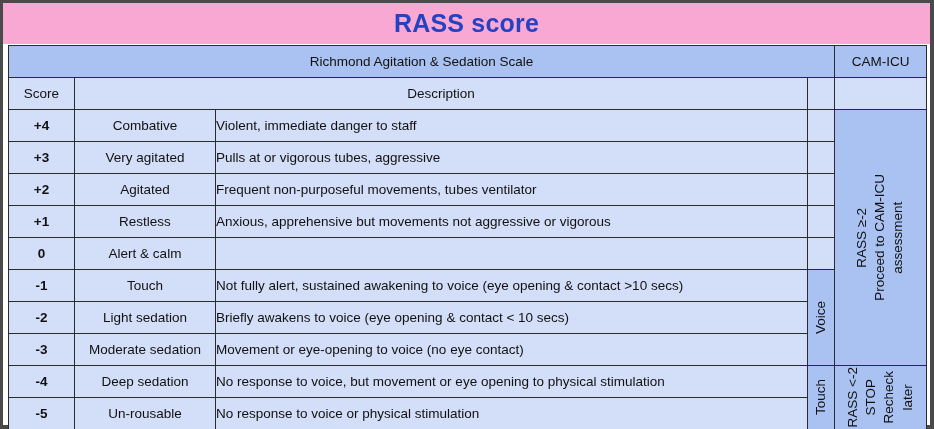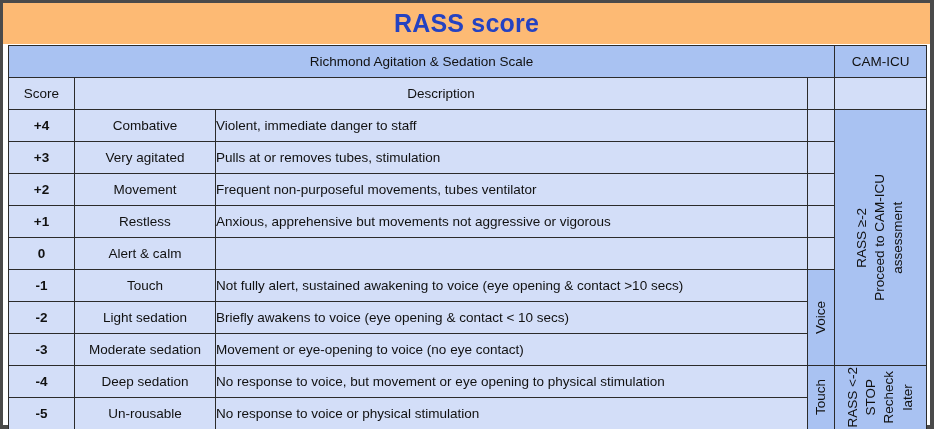--- a/index.html
+++ b/index.html
@@ -25,21 +25,21 @@
     border-bottom-width: 4px;
   }
 
   
   .title-band {
     position: absolute;
     left: 0;
     top: 0;
     right: 0;
     height: 41px;
-    background: #fdba74;
+    background: #f9a8d4;
     display: flex;
     align-items: center;
     justify-content: center;
   }
   .title-text {
     font-size: 25px;
     font-weight: bold;
     color: #2442c2;
     letter-spacing: 0.2px;
   }
@@ -172,27 +172,27 @@
               <span class="ln">Proceed to CAM-ICU</span>
               <span class="ln">assessment</span>
             </div>
           </div>
         </td>
       </tr>
 
       <tr>
         <td class="c-score">+3</td>
         <td class="c-term">Very agitated</td>
-        <td class="c-desc">Pulls at or removes tubes, stimulation</td>
+        <td class="c-desc">Pulls at or vigorous tubes, aggressive</td>
         <td class="blue-light"></td>
       </tr>
 
       <tr>
         <td class="c-score">+2</td>
-        <td class="c-term">Movement</td>
+        <td class="c-term">Agitated</td>
         <td class="c-desc">Frequent non-purposeful movements, tubes ventilator</td>
         <td class="blue-light"></td>
       </tr>
 
       <tr>
         <td class="c-score">+1</td>
         <td class="c-term">Restless</td>
         <td class="c-desc">Anxious, apprehensive but movements not aggressive or vigorous</td>
         <td class="blue-light"></td>
       </tr>

